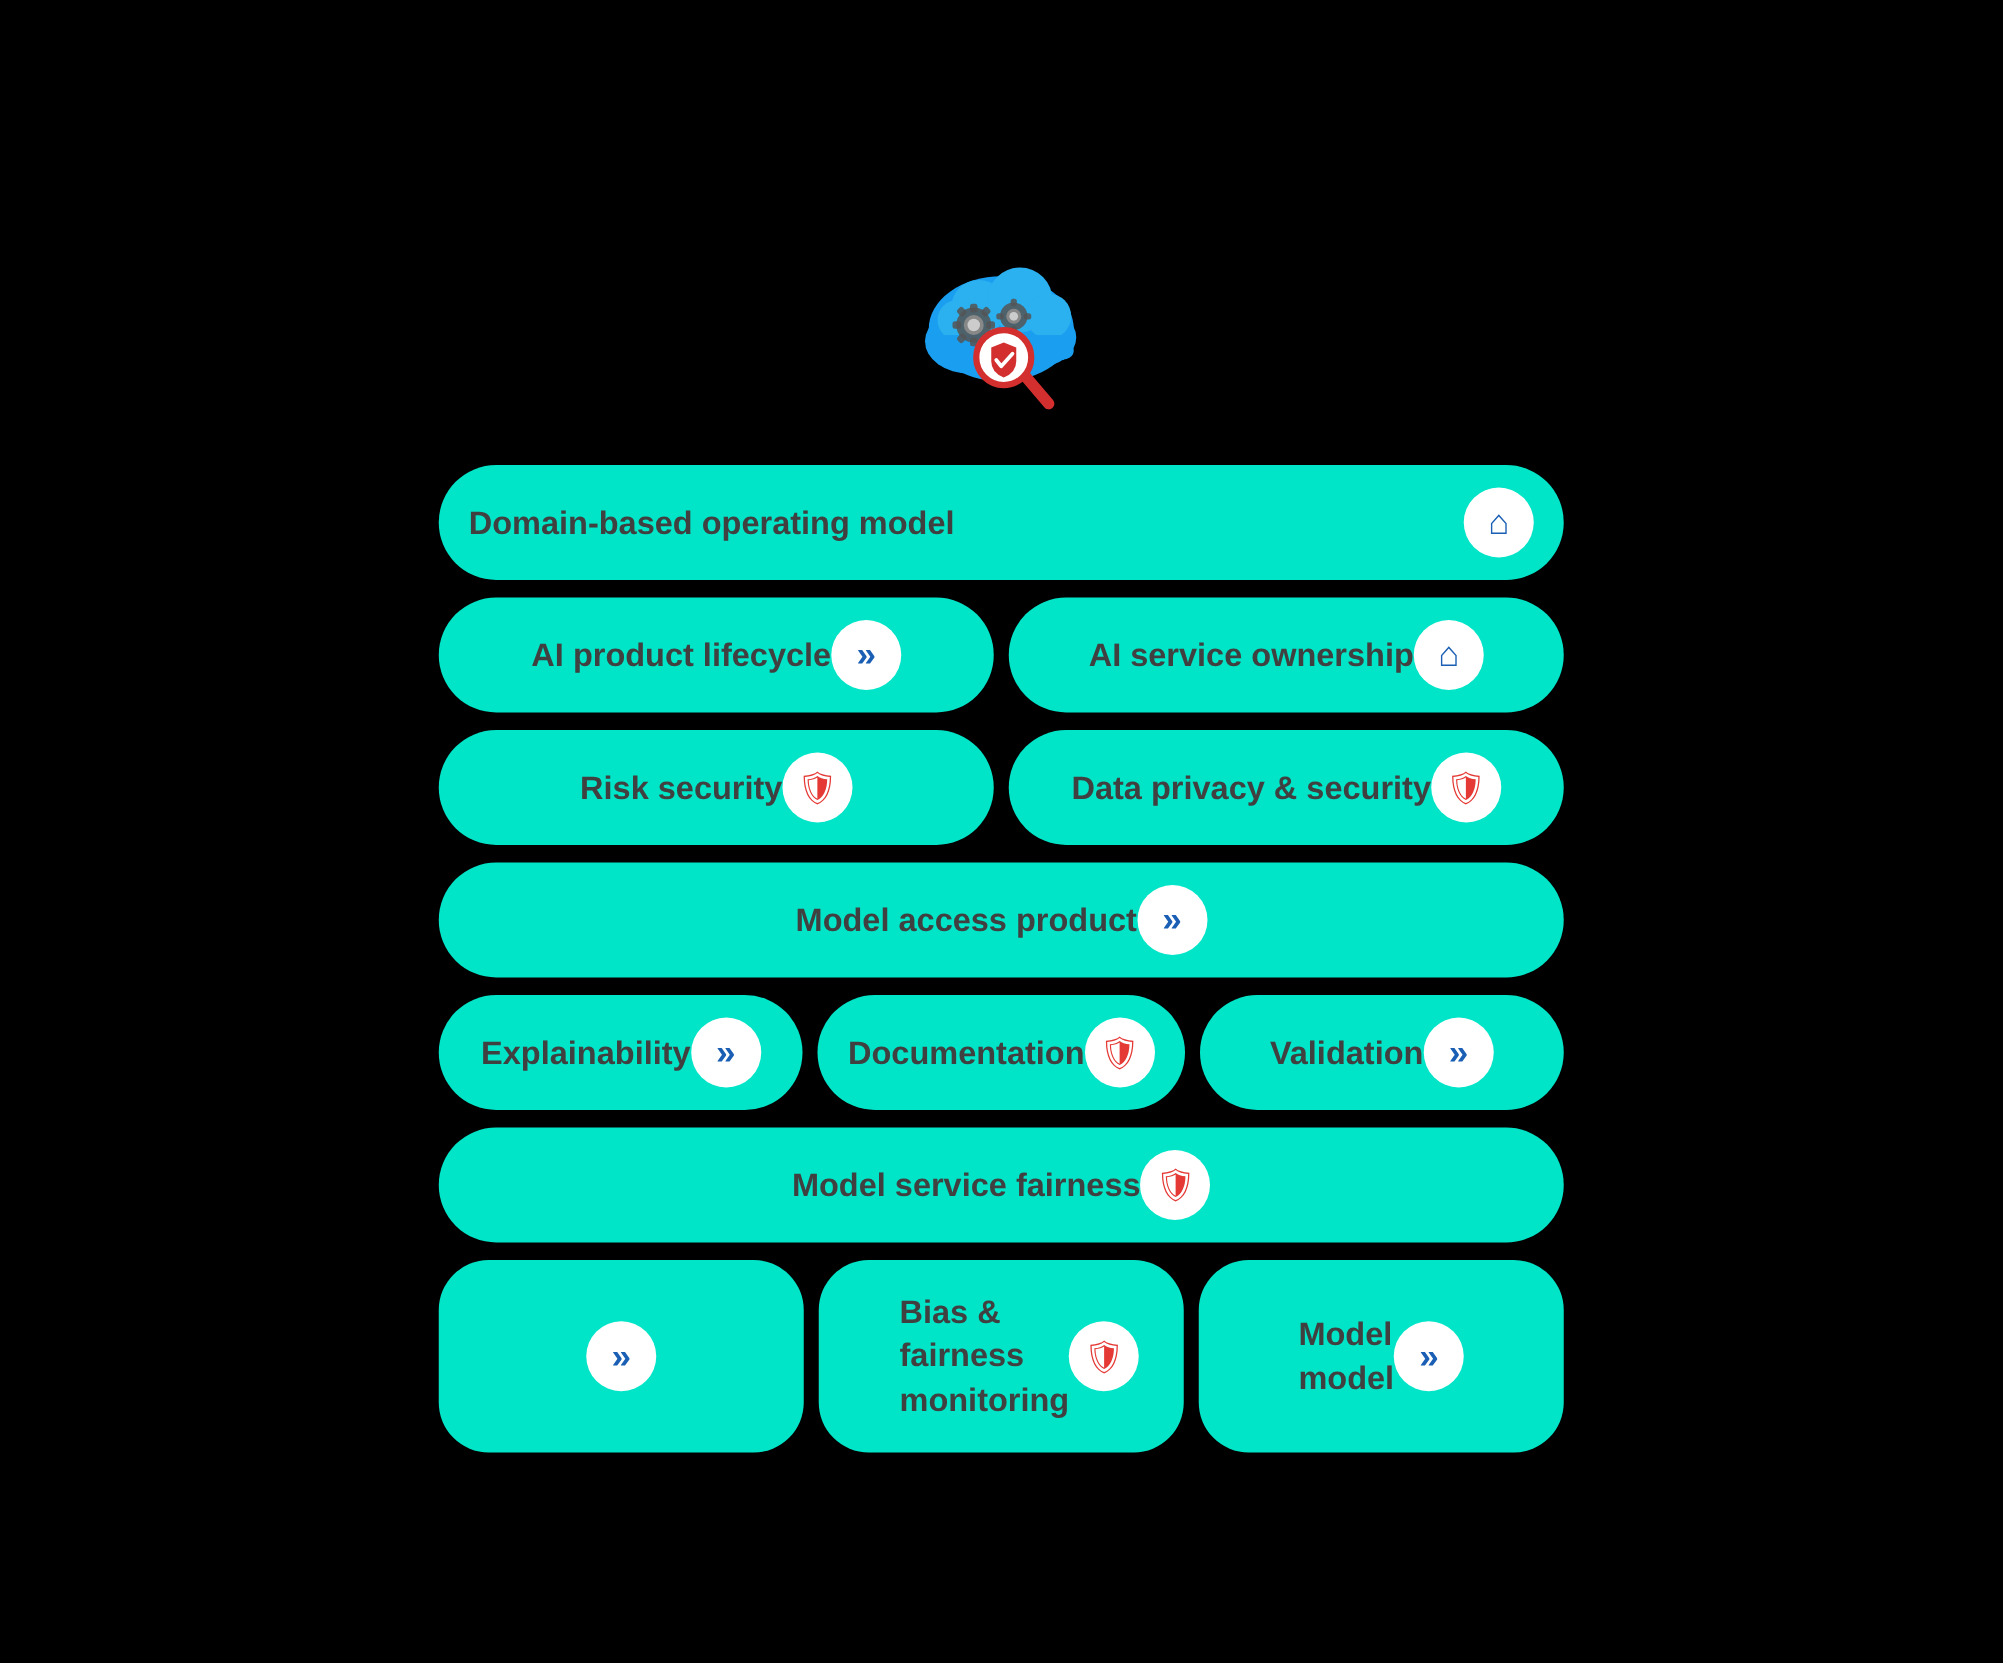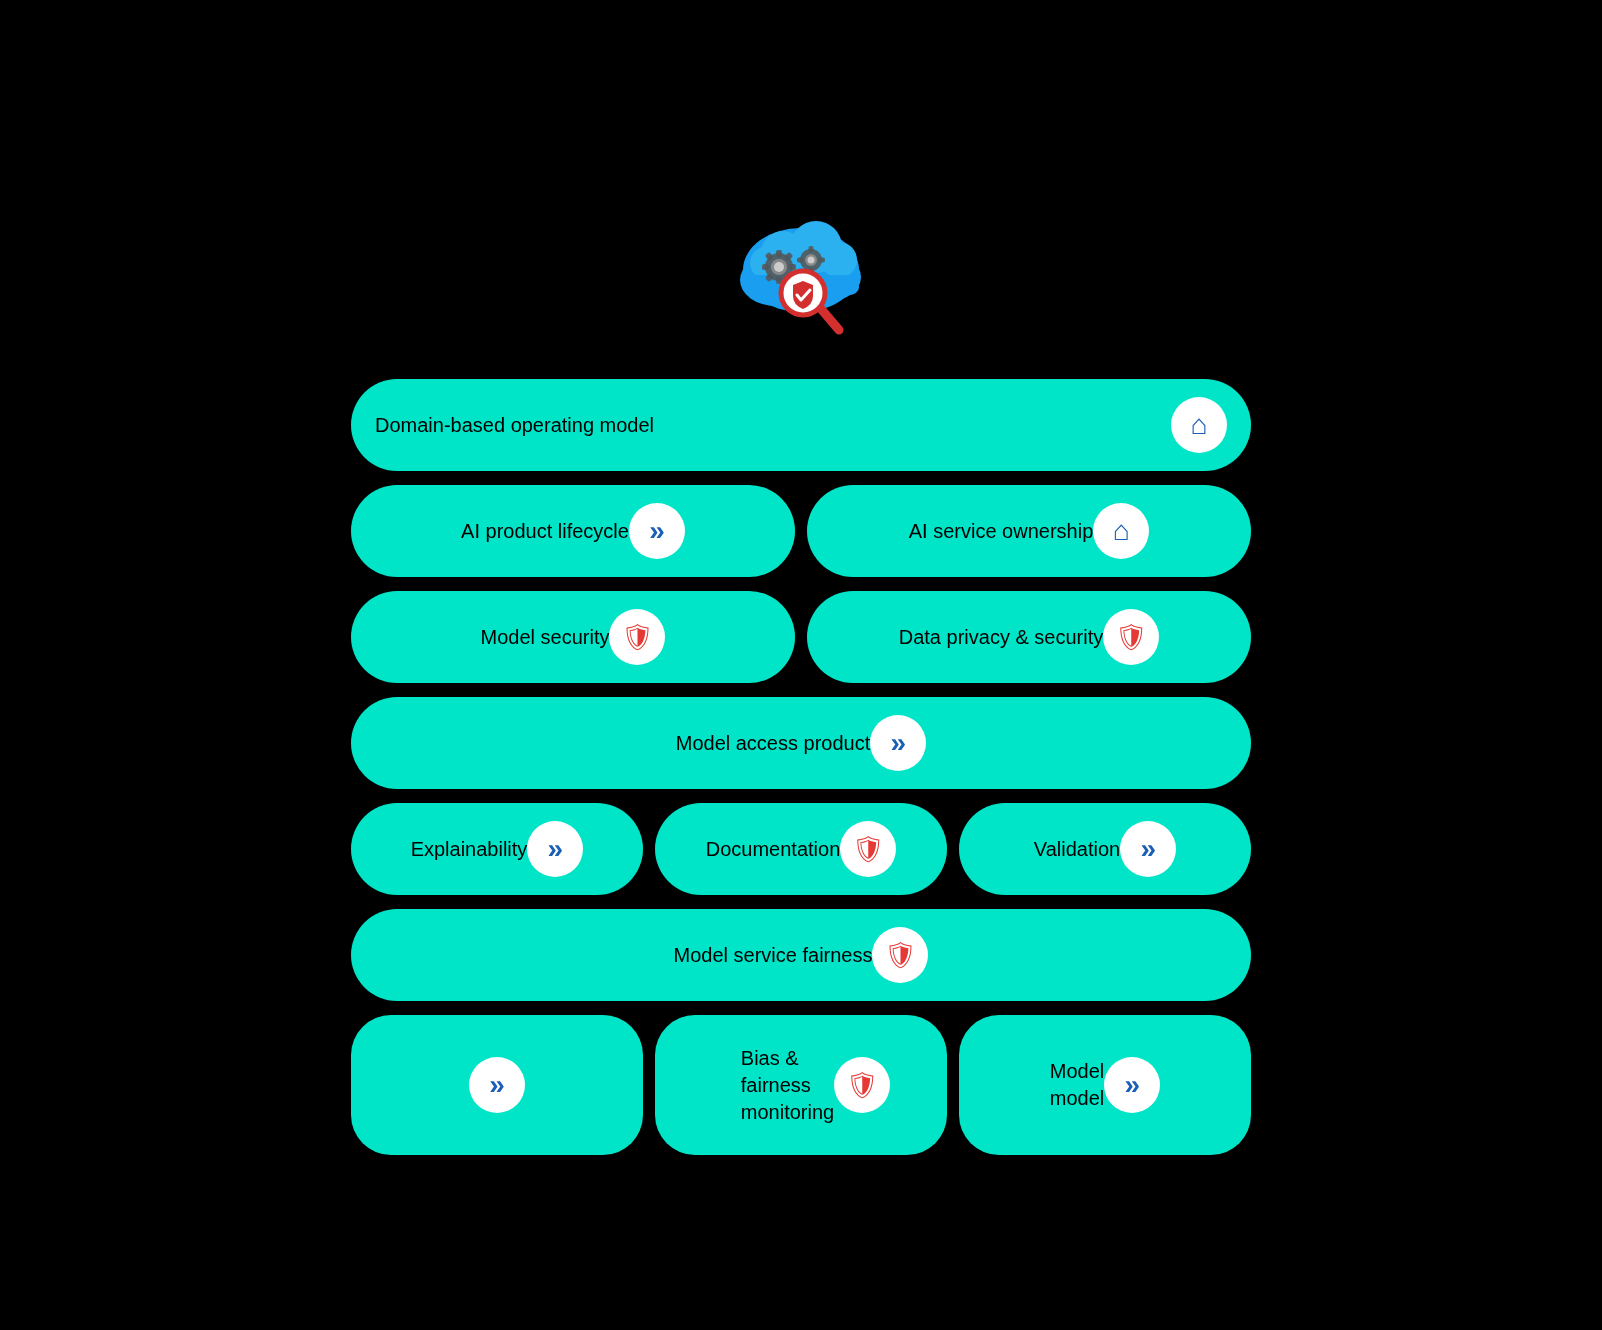--- a/index.html
+++ b/index.html
@@ -41,23 +41,23 @@
       background: #00e5c8;
       border-radius: 50px;
       display: flex;
       align-items: center;
       justify-content: center;
       padding: 18px 24px;
       flex: 1;
     }
 
     .pill-text {
-      font-size: 20px;
-      font-weight: 400;
-      color: #000000;
+      font-size: 26px;
+      font-weight: 700;
+      color: #404040;
     }
 
     .pill-full {
       width: 100%;
     }
 
     
     .icon-circle {
       width: 56px;
       height: 56px;
@@ -196,21 +196,21 @@
     <div class="pill">
       <span class="pill-text">AI service ownership</span>
       <div class="icon-circle">
         <span class="home-icon">⌂</span>
       </div>
     </div>
   </div>
 
   <div class="row row-3">
     <div class="pill">
-      <span class="pill-text">Model security</span>
+      <span class="pill-text">Risk security</span>
       <div class="icon-circle">
         <span class="shield-icon">🛡</span>
       </div>
     </div>
     <div class="pill">
       <span class="pill-text">Data privacy &amp; security</span>
       <div class="icon-circle">
         <span class="shield-icon">🛡</span>
       </div>
     </div>

